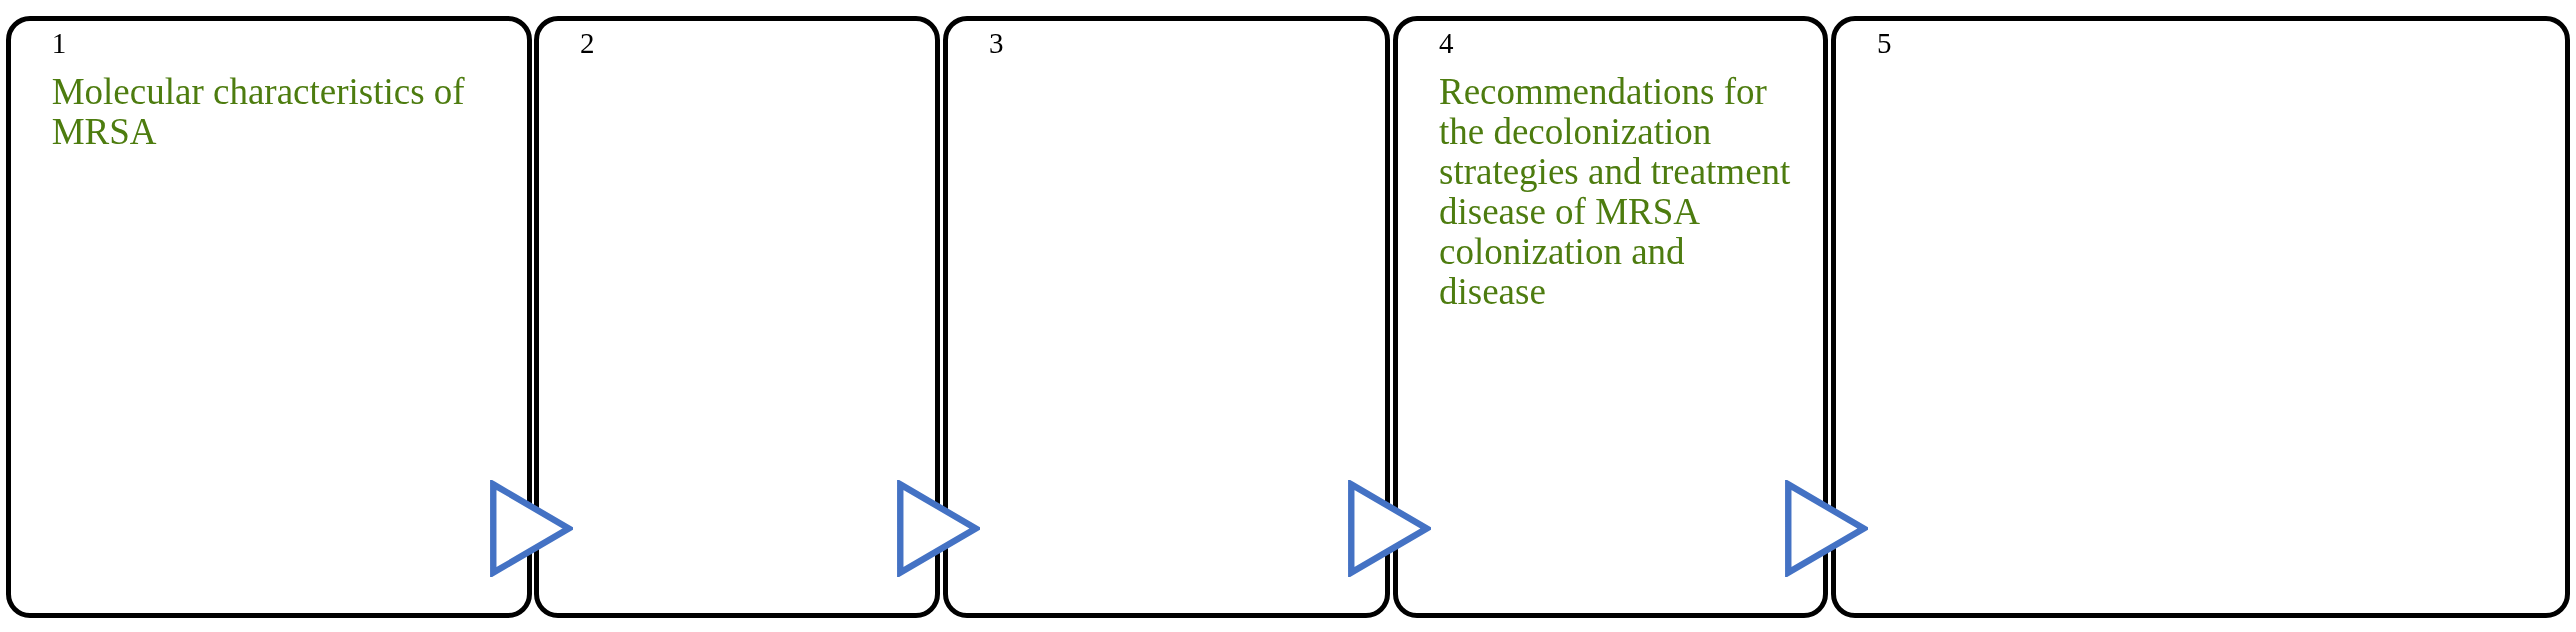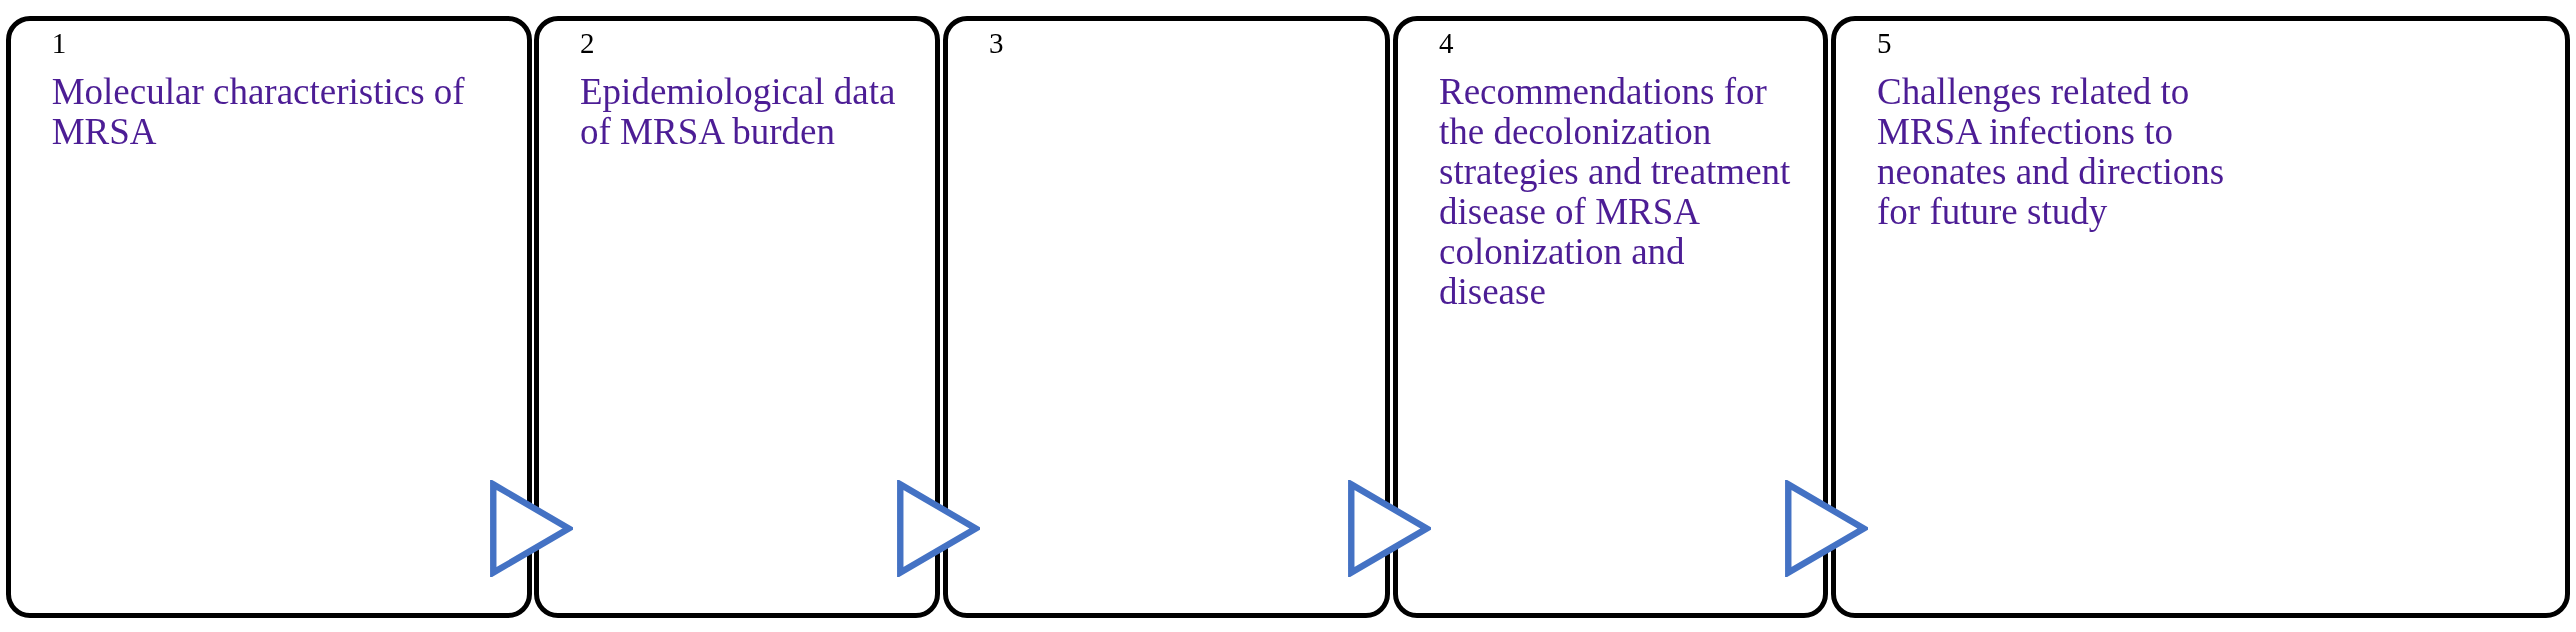--- a/index.html
+++ b/index.html
@@ -36,21 +36,21 @@
   }
   .stage-number {
     font-size: 29px;
     line-height: 40px;
     color: #000000;
     letter-spacing: 0px;
   }
   .stage-text {
     font-size: 37px;
     line-height: 40px;
-    color: #4c1d95;
+    color: #4d7c0f;
     margin-top: 8.5px;
     word-break: break-word;
     hyphens: none;
   }
   
   #stage-1 { left: 5.7px;    width: 526px; }
   #stage-2 { left: 534px;  width: 406px; }
   #stage-3 { left: 943px; width: 447px; }
   #stage-4 { left: 1393px; width: 435px; }
   #stage-5 { left: 1831px; width: 739px; }
@@ -86,41 +86,39 @@
   <div class="stage" id="stage-1">
     <div class="stage-inner">
       <div class="stage-number">1</div>
       <div class="stage-text">Molecular characteristics of MRSA</div>
     </div>
   </div>
 
   <div class="stage" id="stage-2">
     <div class="stage-inner">
       <div class="stage-number">2</div>
-      <div class="stage-text">Epidemiological data of MRSA burden</div>
     </div>
   </div>
 
   <div class="stage" id="stage-3">
     <div class="stage-inner">
       <div class="stage-number">3</div>
     </div>
   </div>
 
   <div class="stage" id="stage-4">
     <div class="stage-inner">
       <div class="stage-number">4</div>
       <div class="stage-text">Recommendations for the decolonization strategies and treatment disease of MRSA colonization and disease</div>
     </div>
   </div>
 
   <div class="stage" id="stage-5">
     <div class="stage-inner">
       <div class="stage-number">5</div>
-      <div class="stage-text">Challenges related to MRSA infections to neonates and directions for future study</div>
     </div>
   </div>
 
   <div class="chevron" id="chevron-1">
     <svg viewBox="0 0 118 136" xmlns="http://www.w3.org/2000/svg">
       <polygon points="6,6 112,68 6,130" fill="#ffffff" stroke="#4472c4" stroke-width="9" stroke-linejoin="miter"></polygon>
     </svg>
   </div>
 
   <div class="chevron" id="chevron-2">

